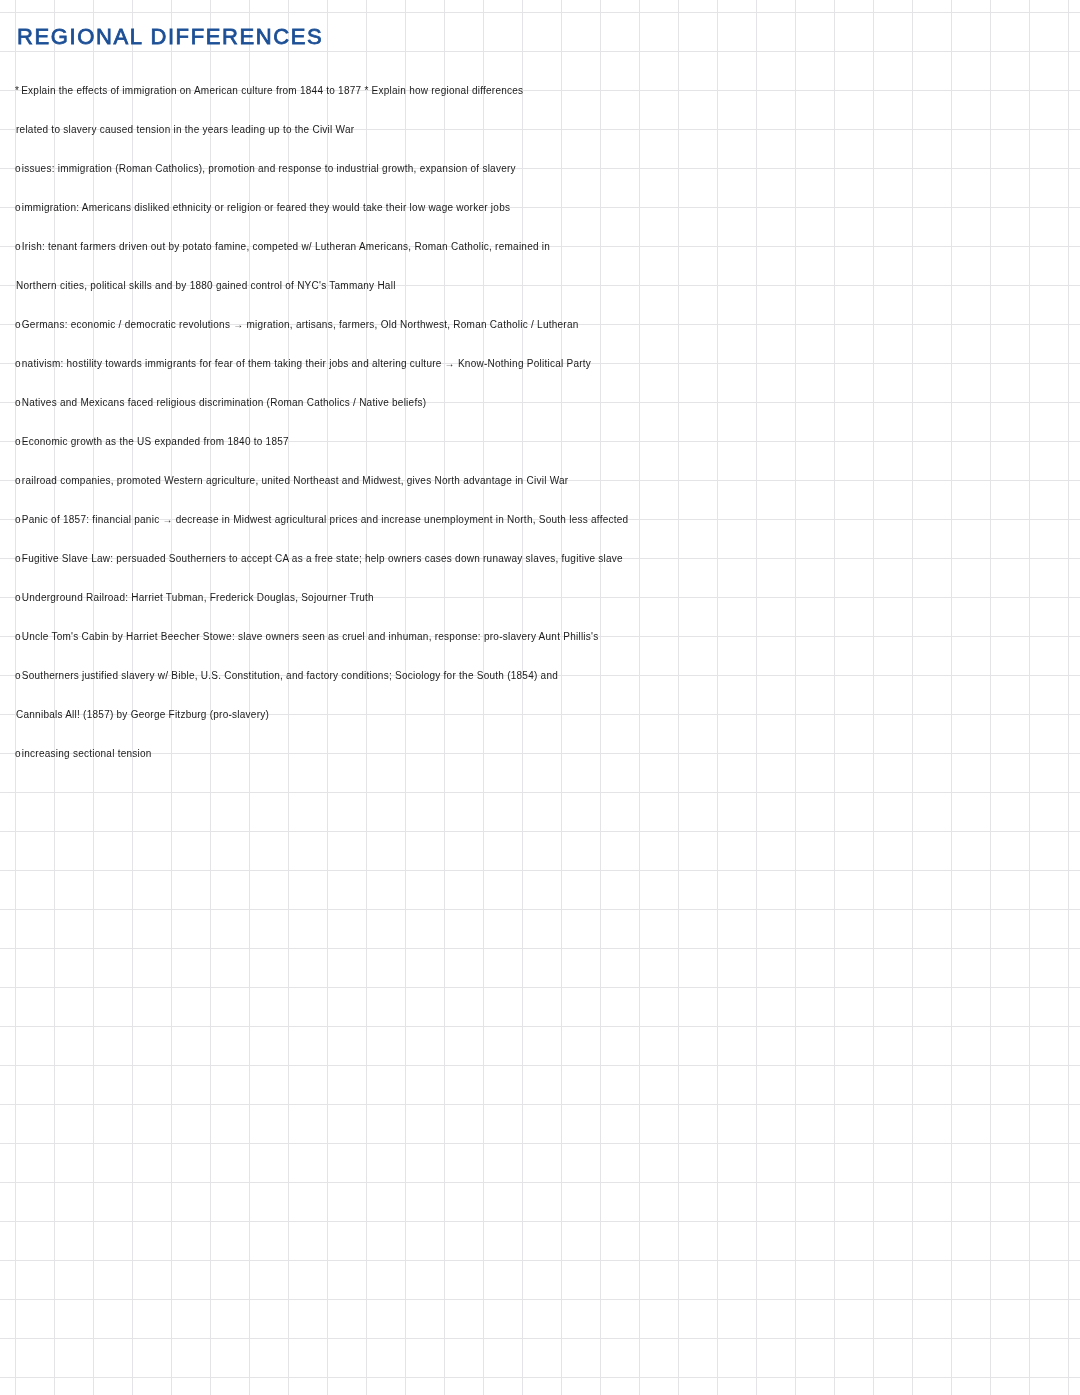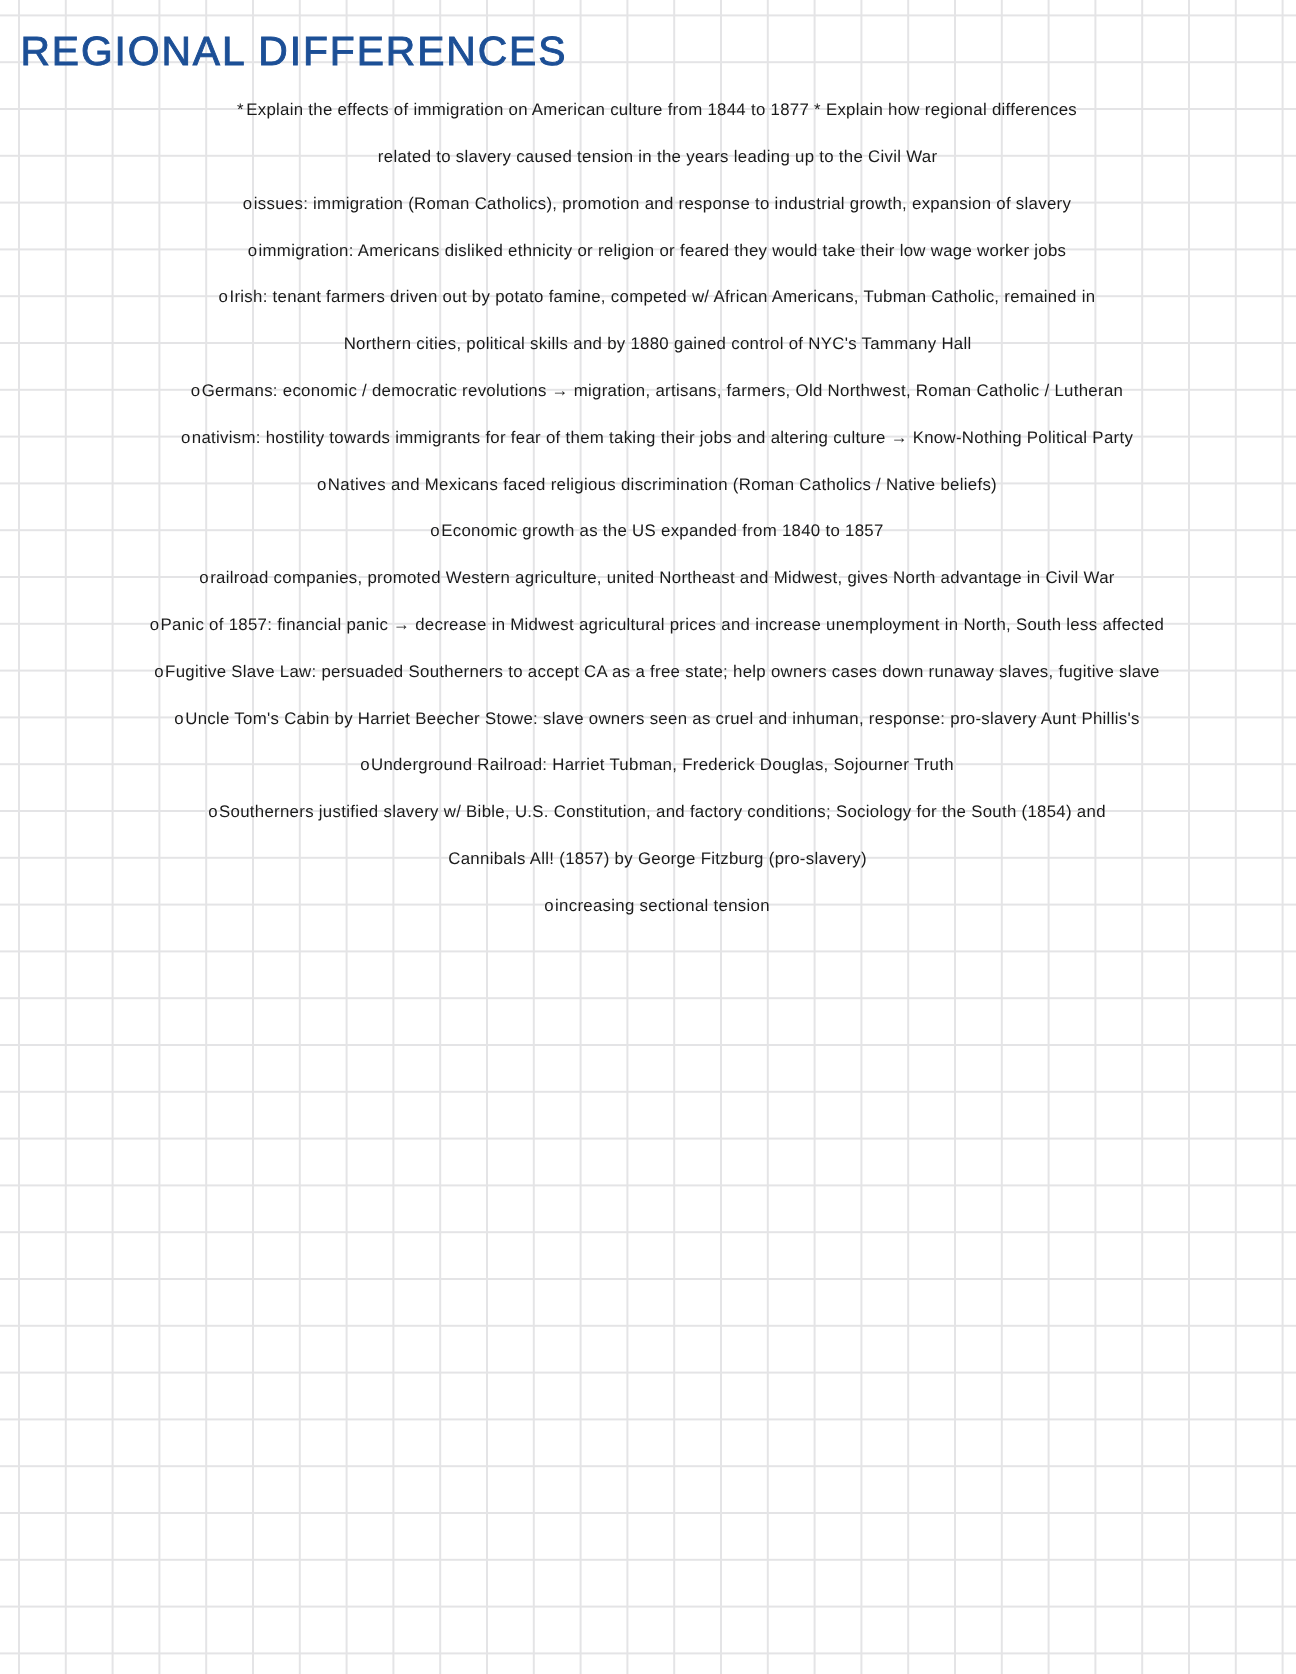--- a/index.html
+++ b/index.html
@@ -15,61 +15,60 @@
     background-position: 15px 12px;
     position: relative;
     font-family: "DejaVu Sans", sans-serif;
   }
   .page { position: absolute; left: 0; top: 0; width: 1080px; height: 1395px; }
   .title {
     position: absolute;
     left: 17px;
     top: 24px;
     font-family: "Liberation Sans", sans-serif;
-    font-size: 34px;
+    font-size: 22px;
     font-weight: normal;
     letter-spacing: 1.6px;
     color: #1c4f96;
     -webkit-text-stroke: 0.8px #1c4f96;
     white-space: nowrap;
   }
   .notes { position: absolute; left: 15px; top: 79px; width: 1065px; }
   .line {
     height: 39px;
     line-height: 24px;
     font-family: "Liberation Sans", sans-serif;
-    font-size: 14px;
+    font-size: 10px;
     color: #1a1a1a;
     white-space: nowrap;
     letter-spacing: 0.25px;
     overflow: visible;
-    text-align: center;
   }
   .bullet { color: #1a1a1a; margin-right: 1px; }
   .star { margin-right: 2px; }
 </style>
 </head>
 <body>
 
 <div class="page">
   <div class="title">REGIONAL DIFFERENCES</div>
 
   <div class="notes">
     <div class="line"><span class="bullet star">*</span><span>Explain the effects of immigration on American culture from 1844 to 1877 * Explain how regional differences</span></div>
     <div class="line"><span class="bullet"></span><span>related to slavery caused tension in the years leading up to the Civil War</span></div>
     <div class="line"><span class="bullet">o</span><span>issues: immigration (Roman Catholics), promotion and response to industrial growth, expansion of slavery</span></div>
     <div class="line"><span class="bullet">o</span><span>immigration: Americans disliked ethnicity or religion or feared they would take their low wage worker jobs</span></div>
-    <div class="line"><span class="bullet">o</span><span>Irish: tenant farmers driven out by potato famine, competed w/ African Americans, Tubman Catholic, remained in</span></div>
+    <div class="line"><span class="bullet">o</span><span>Irish: tenant farmers driven out by potato famine, competed w/ Lutheran Americans, Roman Catholic, remained in</span></div>
     <div class="line"><span class="bullet"></span><span>Northern cities, political skills and by 1880 gained control of NYC's Tammany Hall</span></div>
     <div class="line"><span class="bullet">o</span><span>Germans: economic / democratic revolutions → migration, artisans, farmers, Old Northwest, Roman Catholic / Lutheran</span></div>
     <div class="line"><span class="bullet">o</span><span>nativism: hostility towards immigrants for fear of them taking their jobs and altering culture → Know-Nothing Political Party</span></div>
     <div class="line"><span class="bullet">o</span><span>Natives and Mexicans faced religious discrimination (Roman Catholics / Native beliefs)</span></div>
     <div class="line"><span class="bullet">o</span><span>Economic growth as the US expanded from 1840 to 1857</span></div>
     <div class="line"><span class="bullet">o</span><span>railroad companies, promoted Western agriculture, united Northeast and Midwest, gives North advantage in Civil War</span></div>
     <div class="line"><span class="bullet">o</span><span>Panic of 1857: financial panic → decrease in Midwest agricultural prices and increase unemployment in North, South less affected</span></div>
     <div class="line"><span class="bullet">o</span><span>Fugitive Slave Law: persuaded Southerners to accept CA as a free state; help owners cases down runaway slaves, fugitive slave</span></div>
+    <div class="line"><span class="bullet">o</span><span>Underground Railroad: Harriet Tubman, Frederick Douglas, Sojourner Truth</span></div>
     <div class="line"><span class="bullet">o</span><span>Uncle Tom's Cabin by Harriet Beecher Stowe: slave owners seen as cruel and inhuman, response: pro-slavery Aunt Phillis's</span></div>
-    <div class="line"><span class="bullet">o</span><span>Underground Railroad: Harriet Tubman, Frederick Douglas, Sojourner Truth</span></div>
     <div class="line"><span class="bullet">o</span><span>Southerners justified slavery w/ Bible, U.S. Constitution, and factory conditions; Sociology for the South (1854) and</span></div>
     <div class="line"><span class="bullet"></span><span>Cannibals All! (1857) by George Fitzburg (pro-slavery)</span></div>
     <div class="line"><span class="bullet">o</span><span>increasing sectional tension</span></div>
   </div>
 </div>
 
 </body></html>

